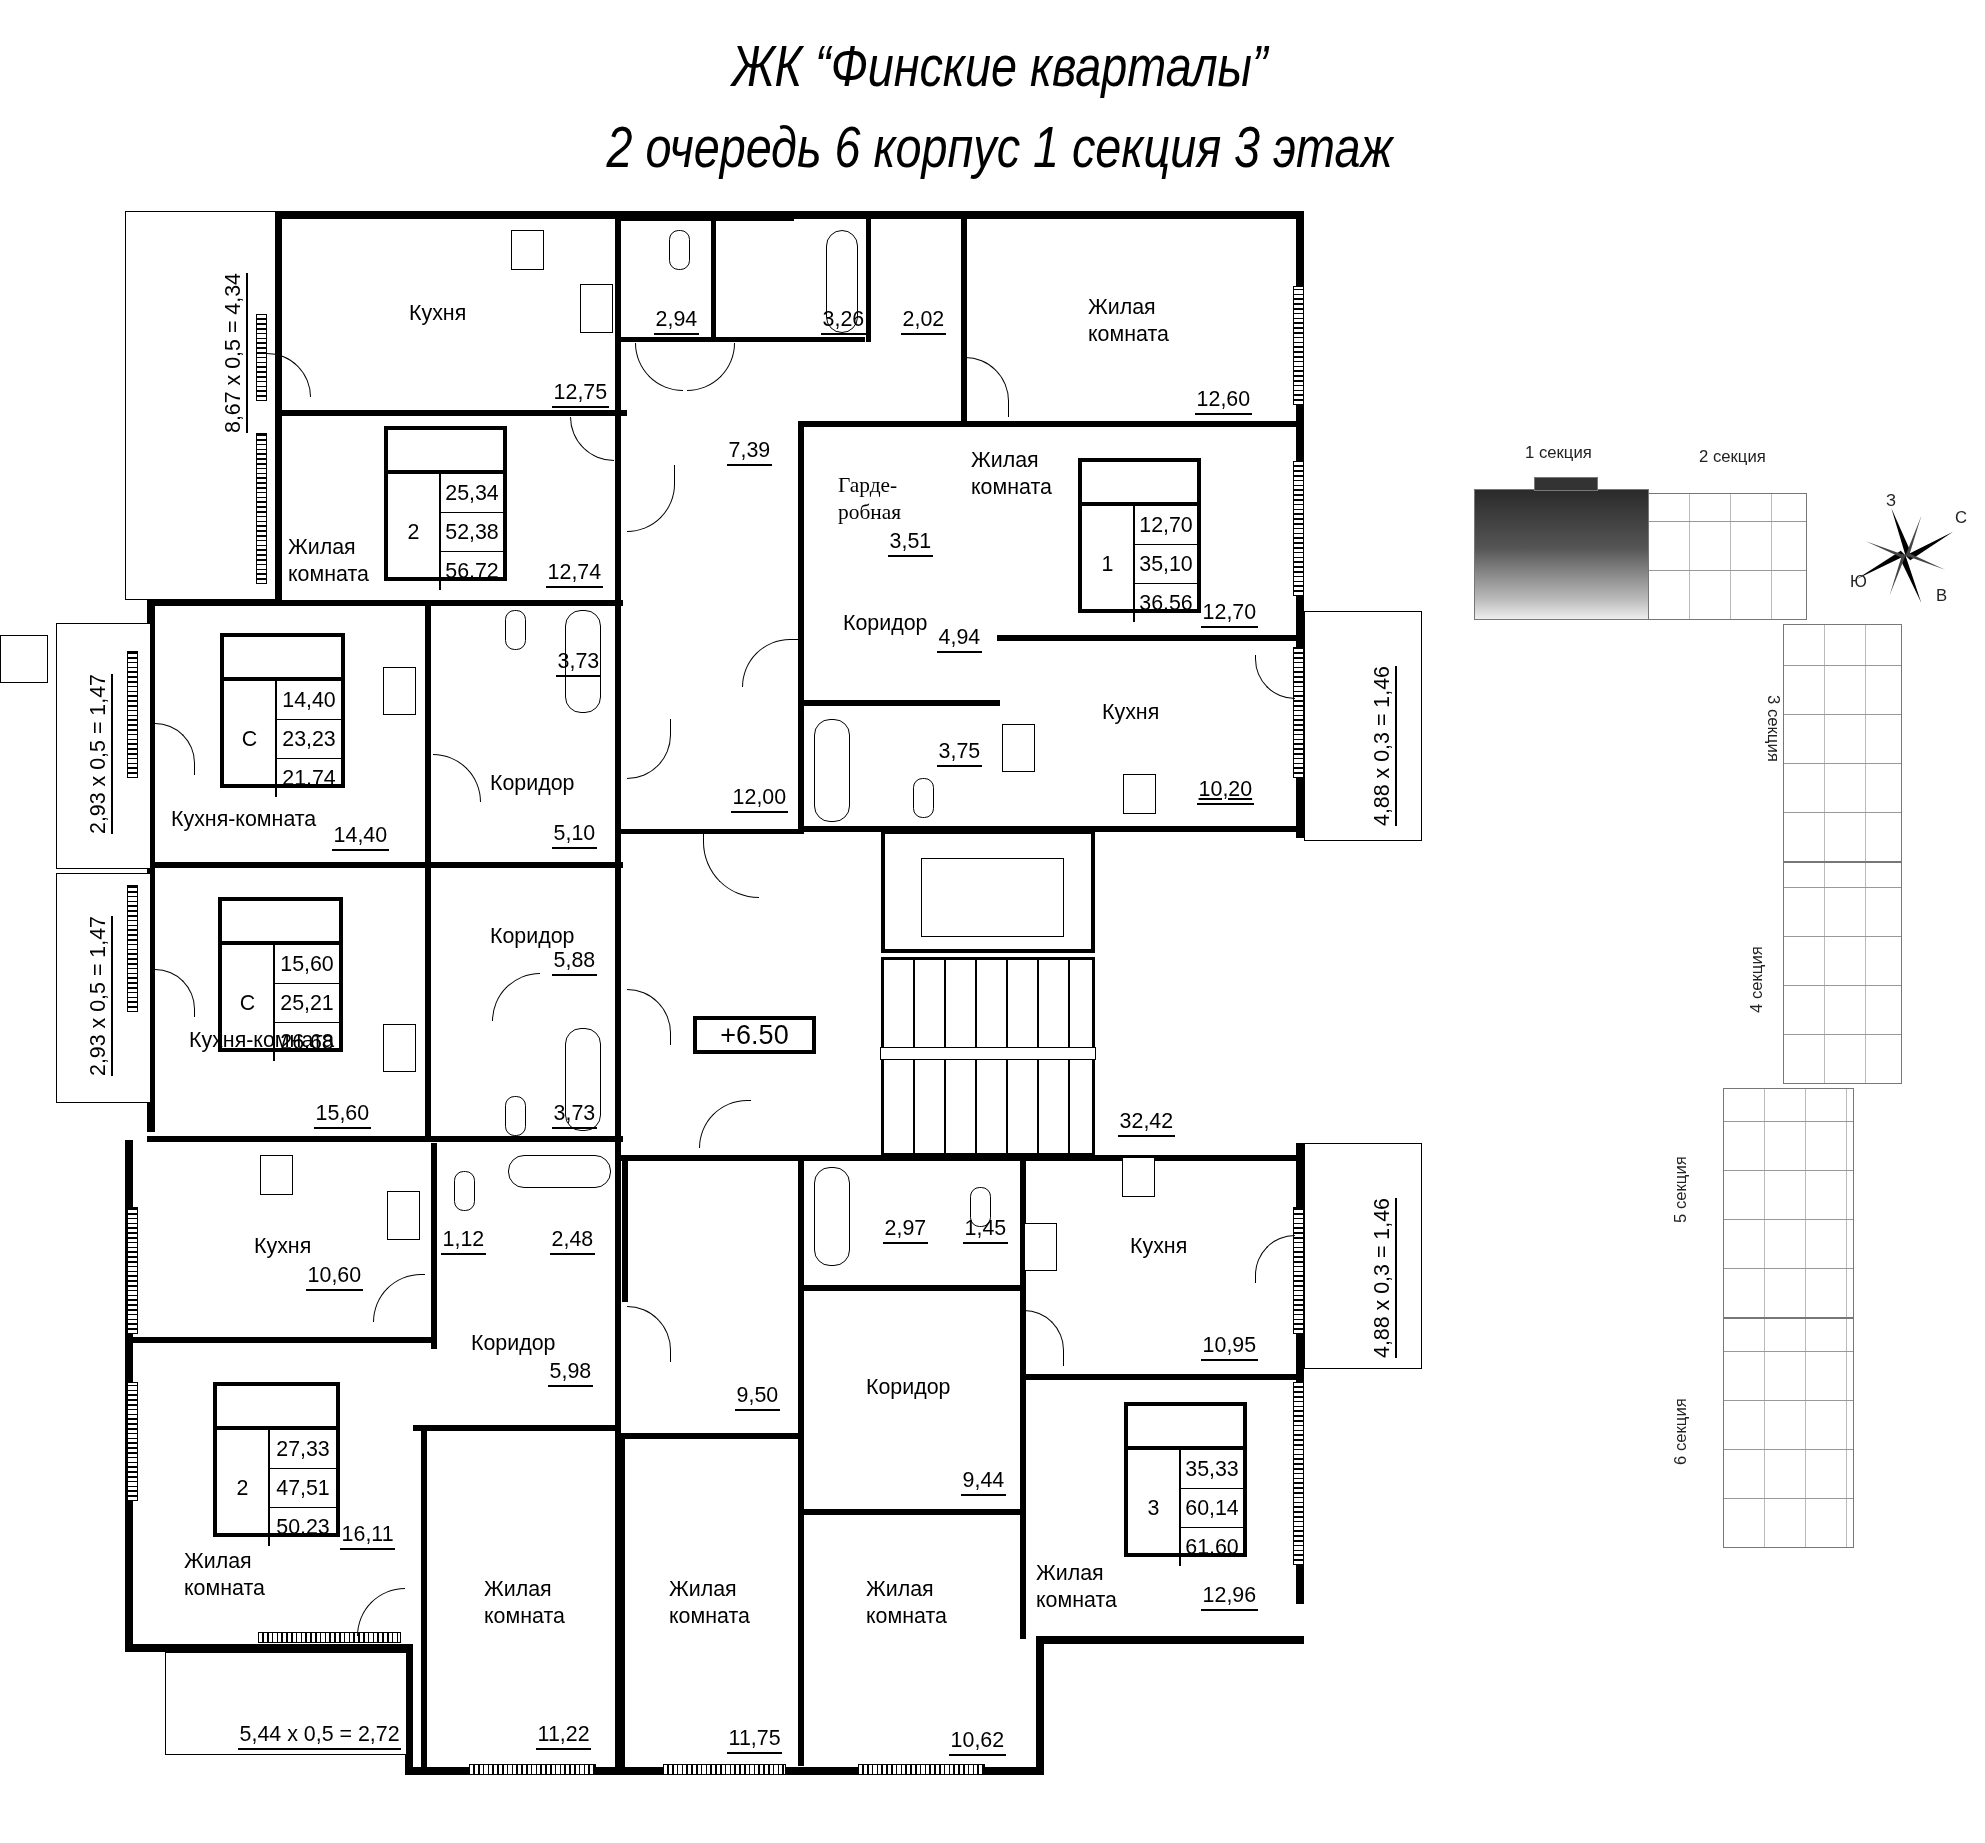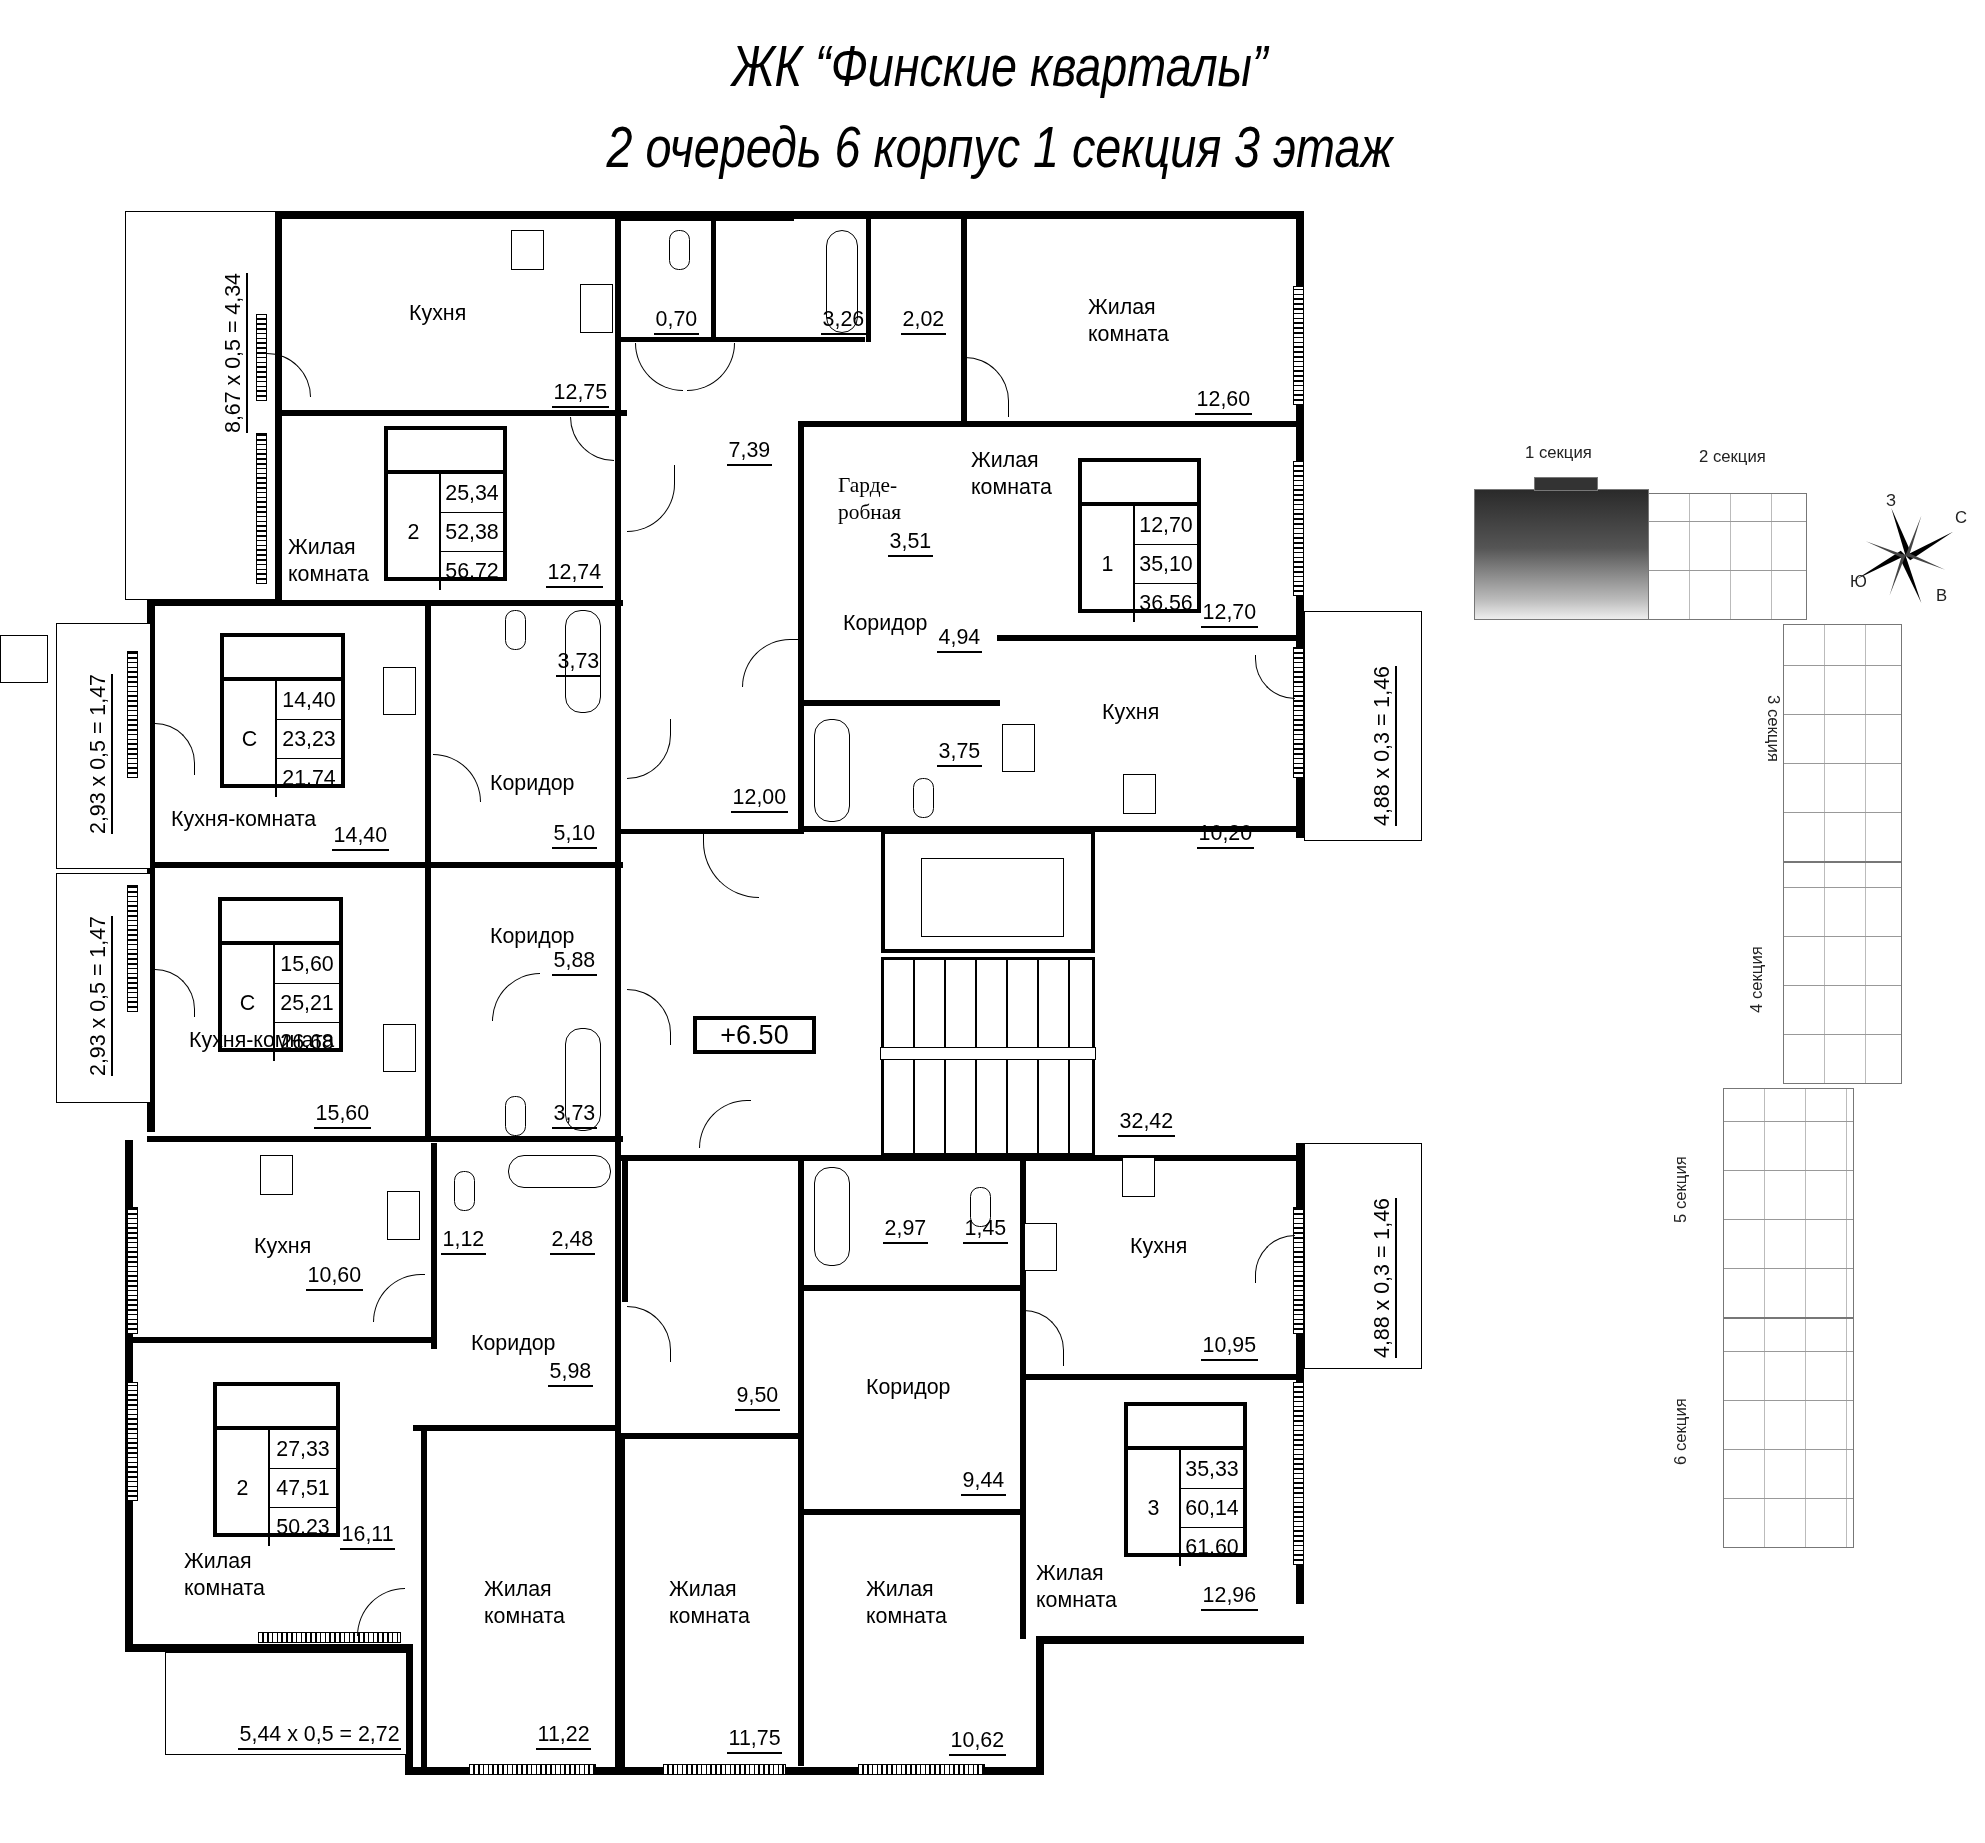--- a/index.html
+++ b/index.html
@@ -261,30 +261,30 @@
 комната</div>
   <div class="lbl" style="left:669px;top:1576px;white-space:pre;">Жилая
 комната</div>
   <div class="lbl" style="left:866px;top:1576px;white-space:pre;">Жилая
 комната</div>
   <div class="lbl" style="left:1036px;top:1560px;white-space:pre;">Жилая
 комната</div>
 
   <div class="area" style="left:536px;top:381px;margin-left:16px;">12,75</div>
   <div class="area" style="left:536px;top:561px;margin-left:10px;">12,74</div>
-  <div class="area" style="left:654px;top:308px;">0,70</div>
+  <div class="area" style="left:654px;top:308px;">2,94</div>
   <div class="area" style="left:804px;top:308px;margin-left:17px;">3,26</div>
   <div class="area" style="left:901px;top:308px;">2,02</div>
   <div class="area" style="left:1195px;top:388px;text-align:right;">12,60</div>
   <div class="area" style="left:727px;top:439px;">7,39</div>
   <div class="area" style="left:888px;top:530px;">3,51</div>
   <div class="area" style="left:1201px;top:601px;">12,70</div>
   <div class="area" style="left:937px;top:626px;">4,94</div>
   <div class="area" style="left:937px;top:740px;">3,75</div>
-  <div class="area" style="left:1197px;top:822px;">10,20</div>
+  <div class="area" style="left:1197px;top:778px;text-decoration:underline;">10,20</div>
   <div class="area" style="left:731px;top:786px;">12,00</div>
   <div class="area" style="left:332px;top:824px;">14,40</div>
   <div class="area" style="left:556px;top:650px;">3,73</div>
   <div class="area" style="left:552px;top:822px;">5,10</div>
   <div class="area" style="left:552px;top:949px;">5,88</div>
   <div class="area" style="left:314px;top:1102px;">15,60</div>
   <div class="area" style="left:552px;top:1102px;">3,73</div>
   <div class="area" style="left:1118px;top:1110px;">32,42</div>
   <div class="area" style="left:306px;top:1264px;">10,60</div>
   <div class="area" style="left:441px;top:1228px;">1,12</div>

